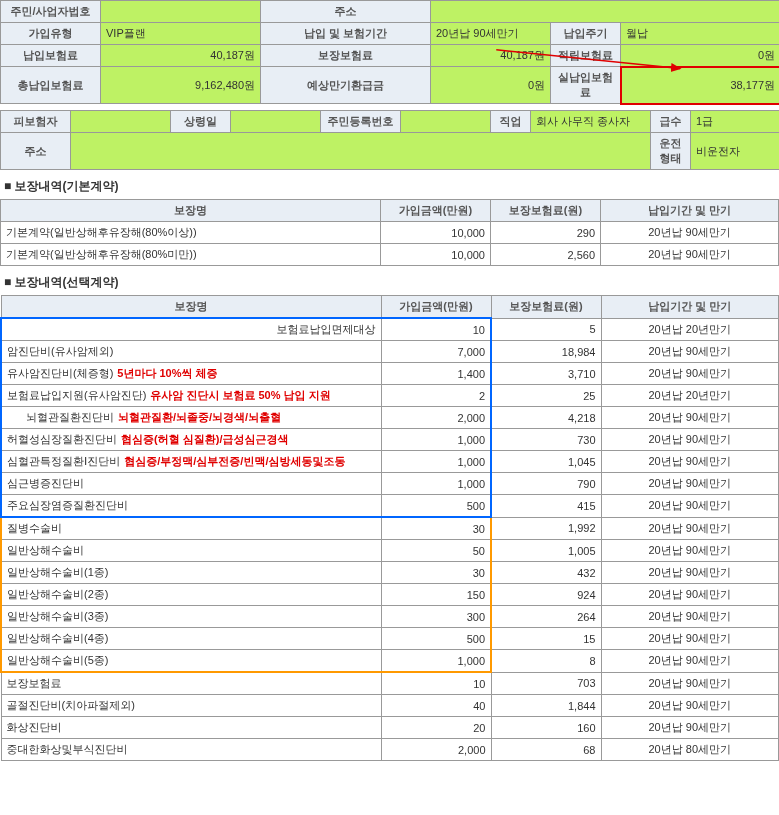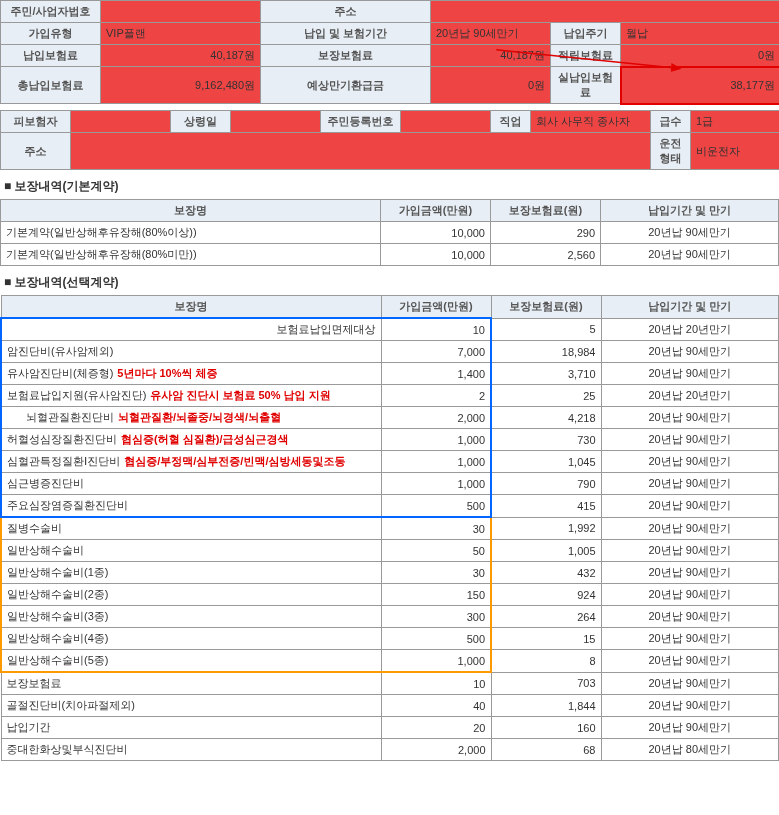--- a/index.html
+++ b/index.html
@@ -1,20 +1,20 @@
 <!DOCTYPE html>
 <html><head>
 <meta charset="utf-8">
 <style>
 *{box-sizing:border-box;margin:0;padding:0}
 body{font-family:"Malgun Gothic",sans-serif;font-size:11px;color:#333;background:#fff;width:779px;position:relative}
 table{border-collapse:collapse;width:100%;table-layout:fixed}
 td,th{border:1px solid #999;padding:3px 5px;height:22px;vertical-align:middle}
 .hdr{background:#e8eef5;text-align:center;font-weight:bold;color:#555}
-.val{background:#ef4444}
+.val{background:#bef264}
 .r{text-align:right}
 .l{text-align:left}
 .c{text-align:center}
 .section-title{font-weight:bold;font-size:12px;margin:8px 0 4px 4px}
 .note-red{color:#e00000;font-weight:bold;font-size:11px;margin-left:4px}
 
 .red-arrow{position:absolute;top:46px;left:460px;width:260px;height:30px;pointer-events:none}
 .red-arrow svg{width:100%;height:100%}
 
 .red-box{outline:2px solid #e00000;outline-offset:-1px}
@@ -267,21 +267,21 @@
         <td class="r">703</td>
         <td class="c">20년납 90세만기</td>
       </tr>
       <tr>
         <td class="l"><span>골절진단비(치아파절제외)</span></td>
         <td class="r">40</td>
         <td class="r">1,844</td>
         <td class="c">20년납 90세만기</td>
       </tr>
       <tr>
-        <td class="l"><span>납입기간</span></td>
+        <td class="l"><span>화상진단비</span></td>
         <td class="r">20</td>
         <td class="r">160</td>
         <td class="c">20년납 90세만기</td>
       </tr>
       <tr>
         <td class="l"><span>중대한화상및부식진단비</span></td>
         <td class="r">2,000</td>
         <td class="r">68</td>
         <td class="c">20년납 80세만기</td>
       </tr>

